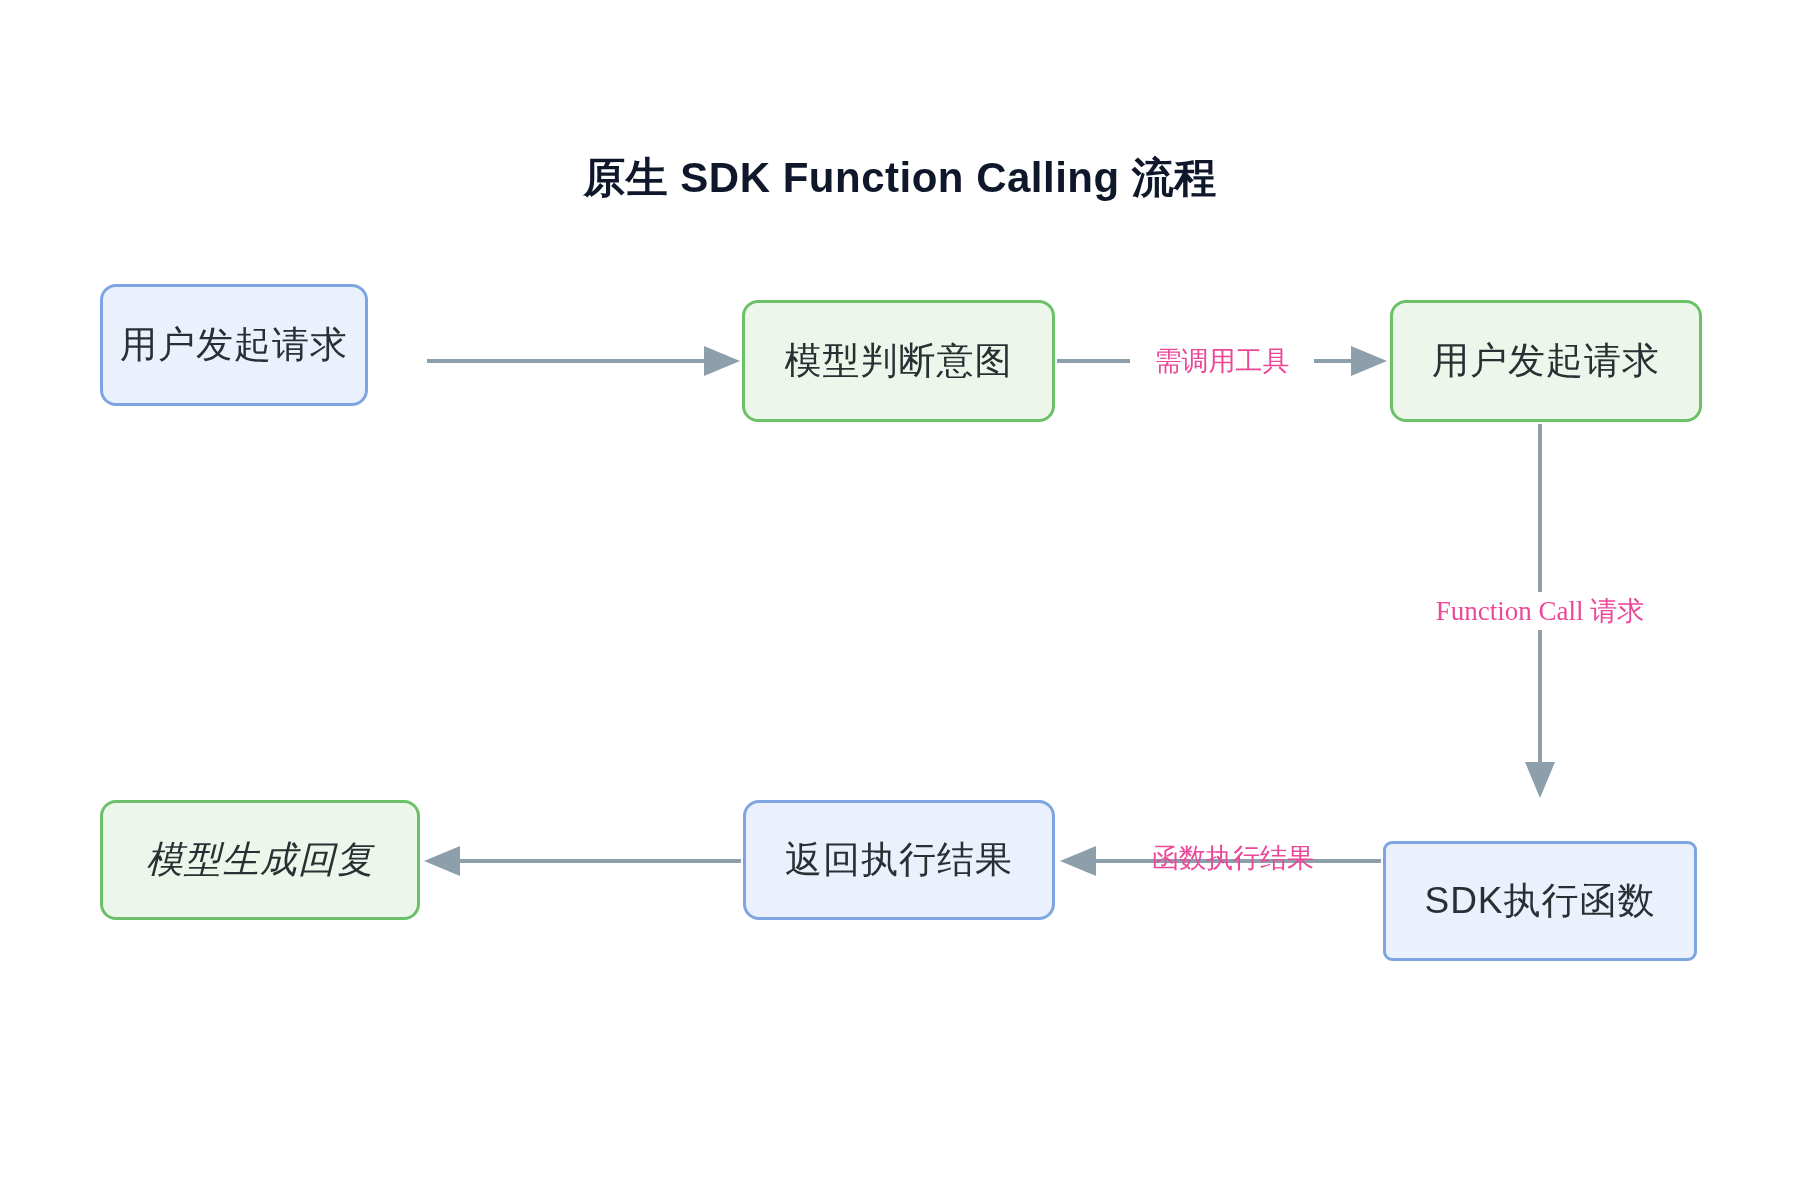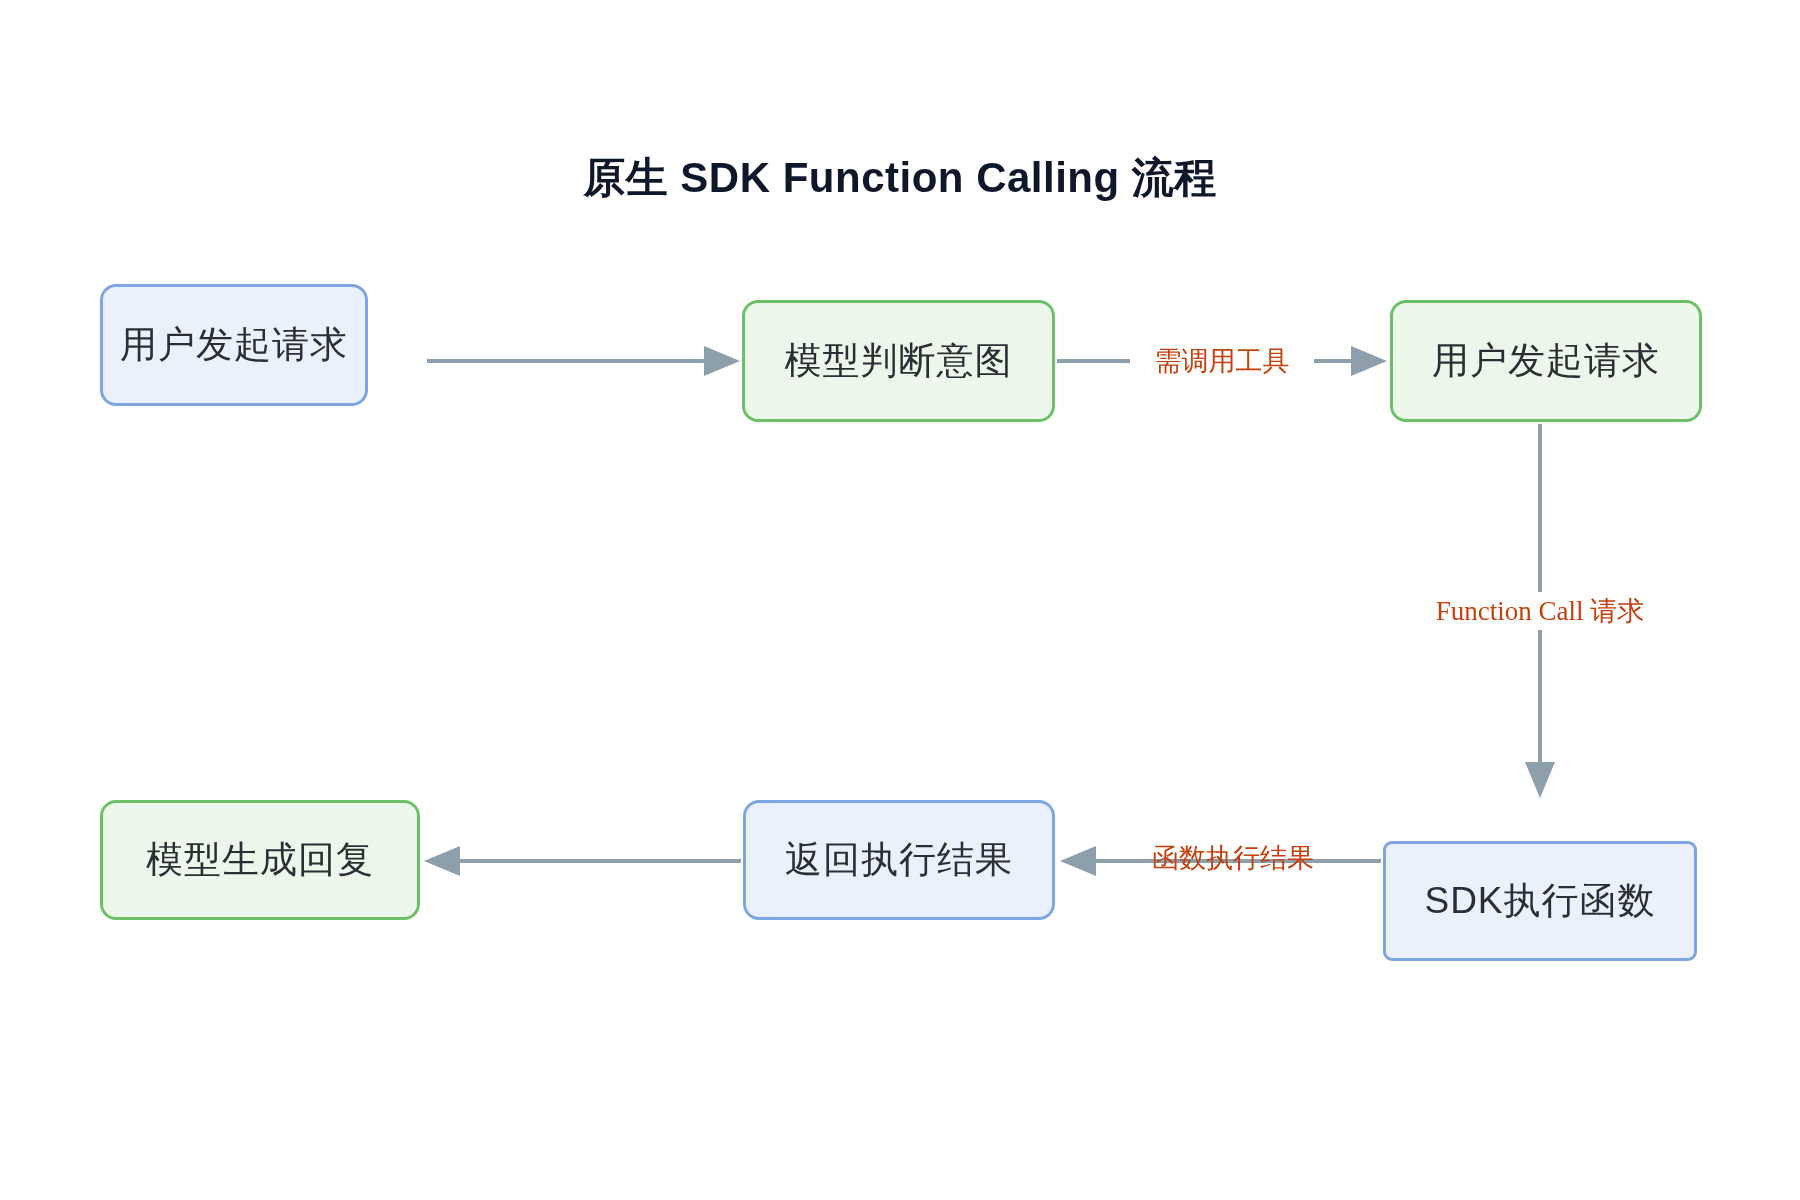--- a/index.html
+++ b/index.html
@@ -37,21 +37,21 @@
   }
   .node.blue  { background: #ebf1fc; border-color: #7ca5e2; }
   .node.green { background: #ecf6ea; border-color: #6cc168; }
 
   .edge-label {
     position: absolute;
     display: flex;
     align-items: center;
     justify-content: center;
     font-size: 27px;
-    color: #c2410c;
+    color: #ec4899;
     white-space: nowrap;
   }
   .edge-label.bg { background: #ffffff; padding: 0 10px; }
 </style>
 </head>
 <body>
 
 <div class="canvas">
 
   <div class="title">原生 SDK Function Calling 流程</div>
@@ -87,21 +87,21 @@
   </div>
 
   <div class="node blue" style="left:1383px; top:841px; width:314px; height:120px;border-radius:9px;">
     <span>SDK执行函数</span>
   </div>
 
   <div class="node blue" style="left:743px; top:800px; width:312px; height:120px;align-items:center;">
     <span>返回执行结果</span>
   </div>
 
-  <div class="node green" style="left:100px; top:800px; width:320px; height:120px;">
+  <div class="node green" style="left:100px; top:800px; width:320px; height:120px;font-style:italic;">
     <span>模型生成回复</span>
   </div>
 
   <div class="edge-label bg" style="left:1130px; top:342px; width:184px; height:38px;">需调用工具</div>
 
   <div class="edge-label bg" style="left:1412px; top:592px; width:256px; height:38px;font-family:Liberation Serif, serif;">Function Call 请求</div>
 
   <div class="edge-label" style="left:1130px; top:839px; width:206px; height:38px;">函数执行结果</div>
 
 </div>

